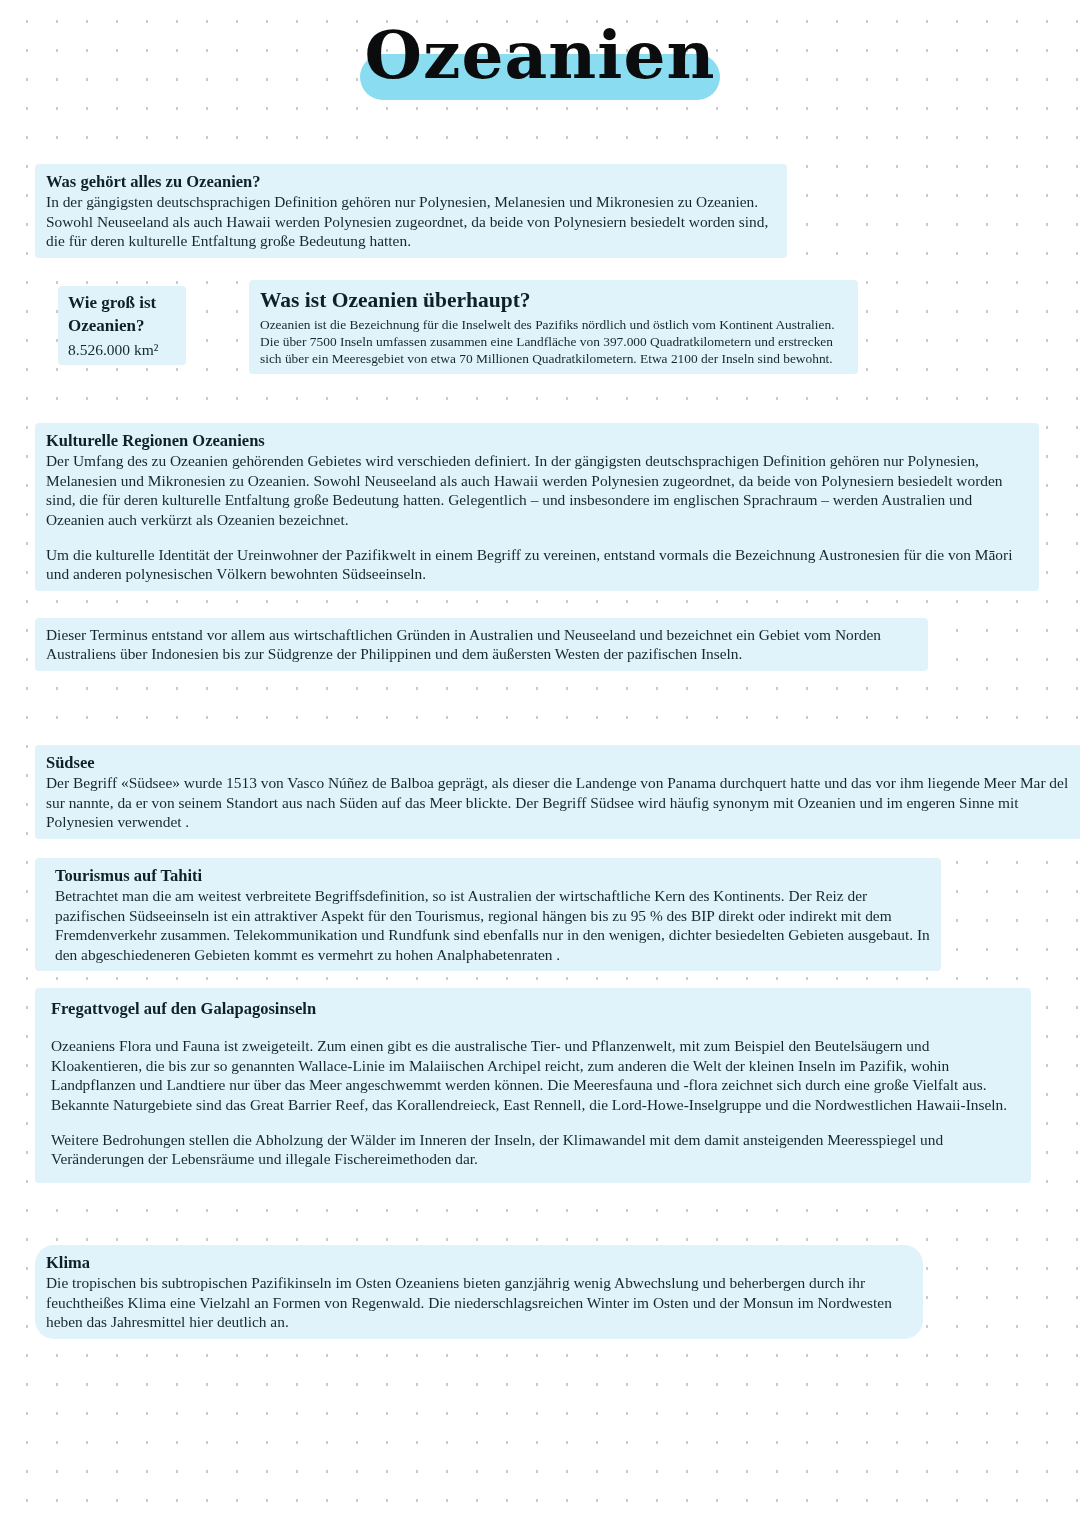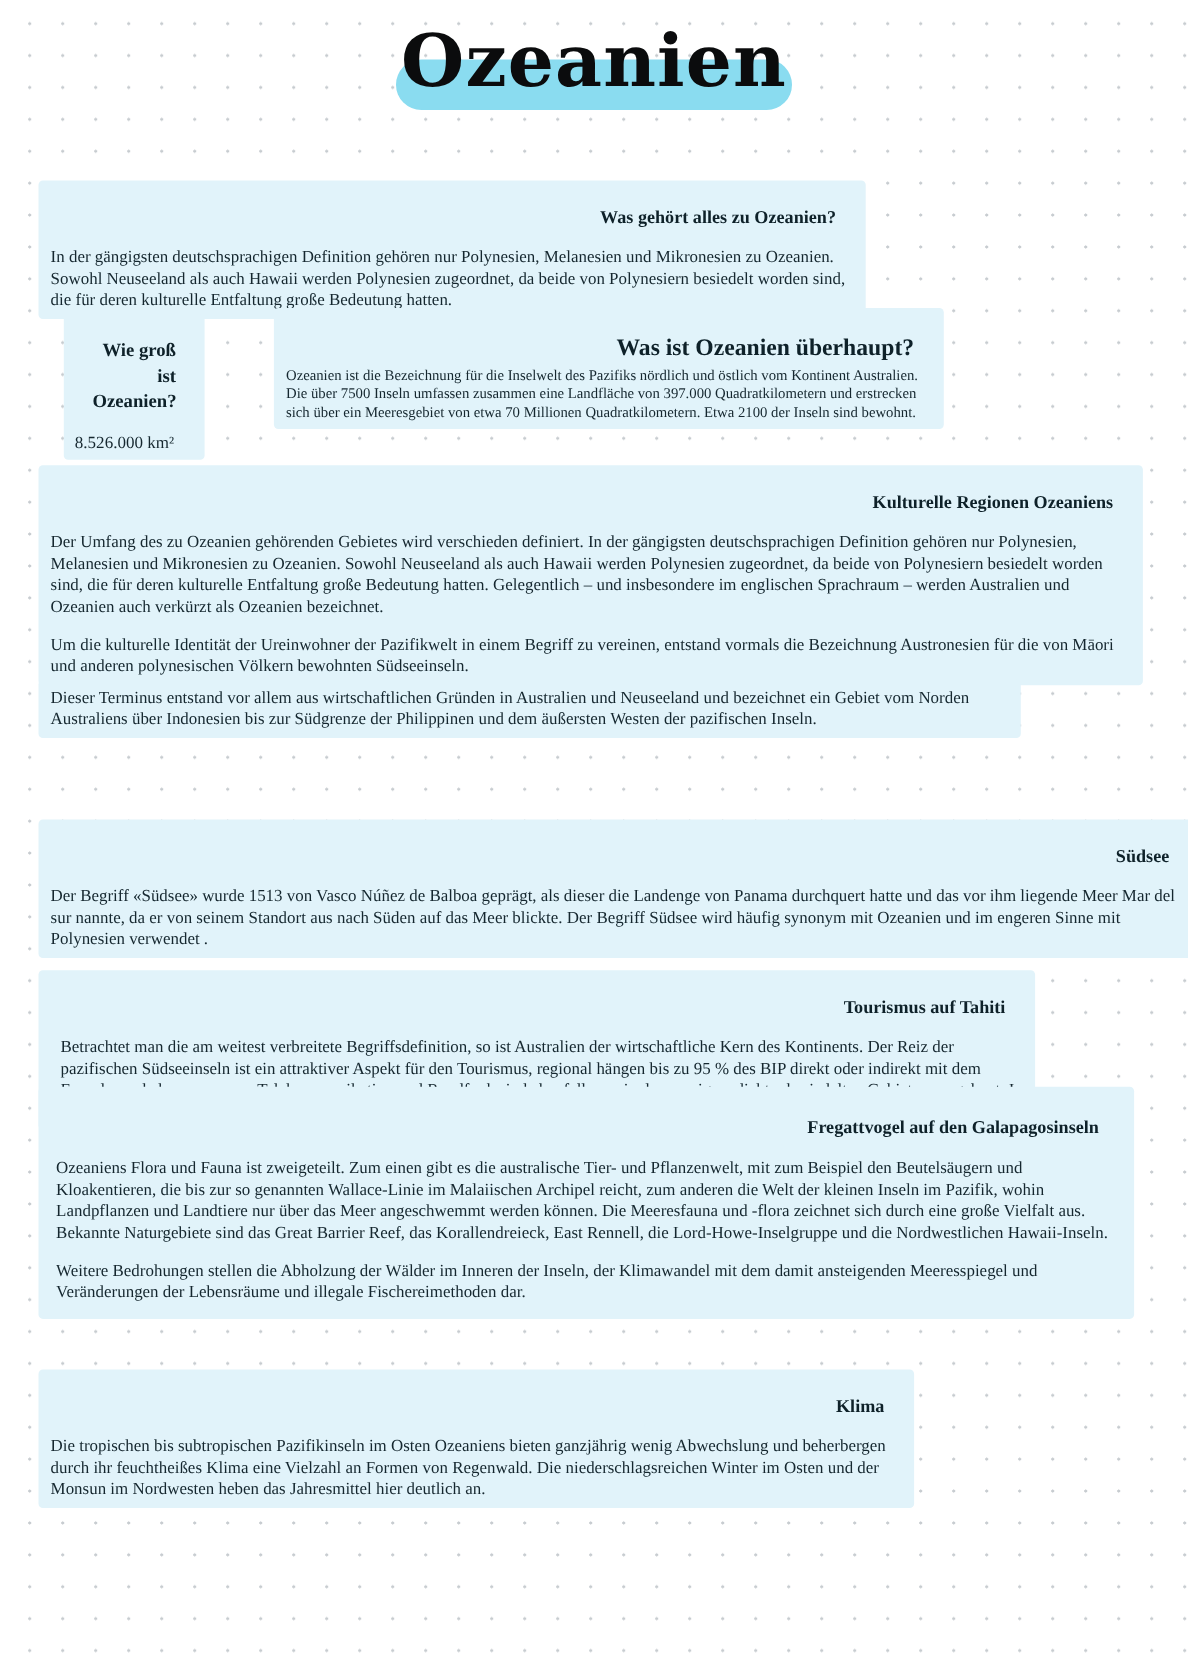--- a/index.html
+++ b/index.html
@@ -44,26 +44,25 @@
   .sec{
     position:absolute;
     background:#e1f3fa;
     border-radius:4px;
     padding:7px 11px;
     box-sizing:border-box;
     font-size:15.4px;
     line-height:1.26;
   }
   .sec h2{
-    margin:16px;
+    margin:0;
     font-size:16.5px;
     line-height:1.3;
     font-weight:700;
     color:#0e2129;
-    text-align:right;
   }
   .sec p{margin:0;}
   .sec p + p{margin-top:16px;}
 
   .sec-size h2{font-size:17px;line-height:1.35;}
   .sec-size .value{font-size:15.5px;margin-top:2px;}
 
   .sec-definition h2{font-size:21.5px;line-height:1.25;margin-bottom:2px;}
   .sec-definition p{font-size:13.4px;line-height:1.28;}
 
@@ -102,29 +101,29 @@
 
   <div class="sec" style="left:35px;top:618px;width:893px;">
     <p>Dieser Terminus entstand vor allem aus wirtschaftlichen Gründen in Australien und Neuseeland und bezeichnet ein Gebiet vom Norden Australiens über Indonesien bis zur Südgrenze der Philippinen und dem äußersten Westen der pazifischen Inseln.</p>
   </div>
 
   <div class="sec" style="left:35px;top:745px;width:1055px;">
     <h2>Südsee</h2>
     <p>Der Begriff «Südsee» wurde 1513 von Vasco Núñez de Balboa geprägt, als dieser die Landenge von Panama durchquert hatte und das vor ihm liegende Meer Mar del sur nannte, da er von seinem Standort aus nach Süden auf das Meer blickte. Der Begriff Südsee wird häufig synonym mit Ozeanien und im engeren Sinne mit Polynesien verwendet .</p>
   </div>
 
-  <div class="sec" style="left:35px;top:882px;width:906px;padding-left:20px;">
+  <div class="sec" style="left:35px;top:858px;width:906px;padding-left:20px;">
     <h2>Tourismus auf Tahiti</h2>
     <p>Betrachtet man die am weitest verbreitete Begriffsdefinition, so ist Australien der wirtschaftliche Kern des Kontinents. Der Reiz der pazifischen Südseeinseln ist ein attraktiver Aspekt für den Tourismus, regional hängen bis zu 95 % des BIP direkt oder indirekt mit dem Fremdenverkehr zusammen. Telekommunikation und Rundfunk sind ebenfalls nur in den wenigen, dichter besiedelten Gebieten ausgebaut. In den abgeschiedeneren Gebieten kommt es vermehrt zu hohen Analphabetenraten .</p>
   </div>
 
   <div class="sec sec-fregatt" style="left:35px;top:988px;width:996px;padding:10px 16px 14px;">
     <h2>Fregattvogel auf den Galapagosinseln</h2>
     <p>Ozeaniens Flora und Fauna ist zweigeteilt. Zum einen gibt es die australische Tier- und Pflanzenwelt, mit zum Beispiel den Beutelsäugern und Kloakentieren, die bis zur so genannten Wallace-Linie im Malaiischen Archipel reicht, zum anderen die Welt der kleinen Inseln im Pazifik, wohin Landpflanzen und Landtiere nur über das Meer angeschwemmt werden können. Die Meeresfauna und -flora zeichnet sich durch eine große Vielfalt aus. Bekannte Naturgebiete sind das Great Barrier Reef, das Korallendreieck, East Rennell, die Lord-Howe-Inselgruppe und die Nordwestlichen Hawaii-Inseln.</p>
     <p>Weitere Bedrohungen stellen die Abholzung der Wälder im Inneren der Inseln, der Klimawandel mit dem damit ansteigenden Meeresspiegel und Veränderungen der Lebensräume und illegale Fischereimethoden dar.</p>
   </div>
 
-  <div class="sec" style="left:35px;top:1245px;width:796px;">
+  <div class="sec" style="left:35px;top:1245px;width:888px;border-radius:19px;">
     <h2>Klima</h2>
     <p>Die tropischen bis subtropischen Pazifikinseln im Osten Ozeaniens bieten ganzjährig wenig Abwechslung und beherbergen durch ihr feuchtheißes Klima eine Vielzahl an Formen von Regenwald. Die niederschlagsreichen Winter im Osten und der Monsun im Nordwesten heben das Jahresmittel hier deutlich an.</p>
   </div>
 
 </div>
 
 </body></html>

